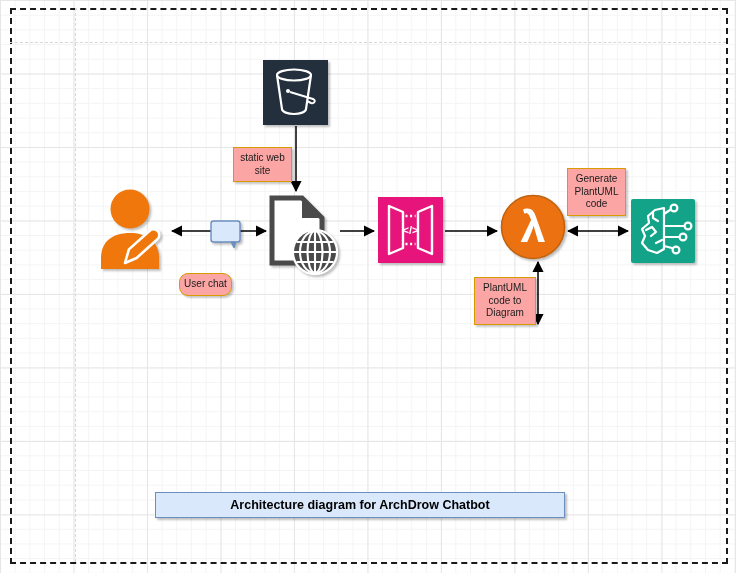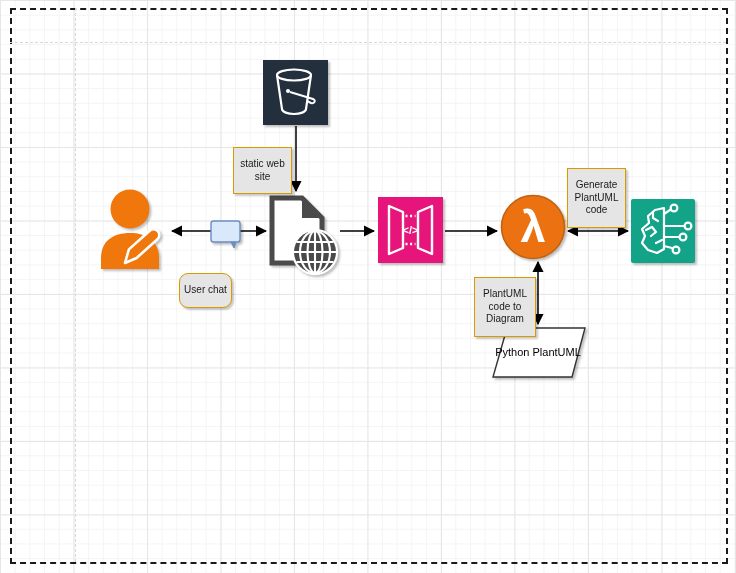--- a/index.html
+++ b/index.html
@@ -18,23 +18,23 @@
   }
   #page-border{
     position:absolute;left:10px;top:8px;width:714px;height:552px;
     border:2px dashed #1a1a1a;z-index:0;
   }
   .guide-v{position:absolute;left:75px;top:8px;height:554px;border-left:1px dashed #d8d8d8;z-index:0;}
   .guide-h{position:absolute;left:10px;top:42px;width:716px;border-top:1px dashed #d8d8d8;z-index:0;}
   #connectors{position:absolute;left:0;top:0;z-index:1;}
   .node{position:absolute;z-index:2;filter:drop-shadow(2px 2px 1.2px rgba(0,0,0,0.25));}
   .note{
-    position:absolute;z-index:3;background:#e5e5e5;border:1px solid #d79b00;
+    position:absolute;z-index:3;background:#fca5a5;border:1px solid #d79b00;
     color:#1a1a1a;font-size:10px;line-height:1.25;text-align:center;
-    white-space:pre-line;padding:10px 3px;box-shadow:2px 2px 2px rgba(0,0,0,0.22);
+    white-space:pre-line;padding:4px 3px;box-shadow:2px 2px 2px rgba(0,0,0,0.22);
   }
   #title-box{
     position:absolute;left:155px;top:492px;width:410px;height:26px;z-index:2;
     background:#dae8fc;border:1px solid #6c8ebf;box-sizing:border-box;
     display:flex;align-items:center;justify-content:center;
     font-weight:bold;font-size:12.5px;color:#000;
     box-shadow:2px 2px 2px rgba(0,0,0,0.25);
   }
   svg text{font-family:"Liberation Sans",sans-serif;}
 </style>
@@ -138,30 +138,27 @@
         <line x1="33" y1="27" x2="53" y2="27"></line>
         <circle cx="57" cy="27" r="3.4"></circle>
         <line x1="33" y1="38" x2="48" y2="38"></line>
         <circle cx="52" cy="38" r="3.4"></circle>
         <line x1="33" y1="47" x2="41" y2="49"></line>
         <circle cx="45" cy="51" r="3.4"></circle>
       </g>
     </svg>
   </div>
 
-  <div class="node" style="left:488px;top:325px;width:104px;height:56px;">
-    <svg width="104" height="56" viewBox="0 0 104 56">
-      <polygon points="19,3 97,3 84,52 5,52" fill="#ffffff" stroke="#333" stroke-width="1.4"></polygon>
-      <text x="50" y="31" text-anchor="middle" font-size="11" fill="#000">Python PlantUML</text>
-    </svg>
-  </div>
 
   <div class="note" style="left:233px;top:147px;width:51px;">static web
 site</div>
   <div class="note" style="left:179px;top:273px;width:45px;border-radius:9px;">User chat</div>
   <div class="note" style="left:567px;top:168px;width:51px;">Generate
 PlantUML
 code</div>
   <div class="note" style="left:474px;top:277px;width:54px;">PlantUML
 code to
 Diagram</div>
 
+  <div id="title-box">
+    <span>Architecture diagram for ArchDrow Chatbot</span>
+  </div>
 </div>
 
 </body></html>

